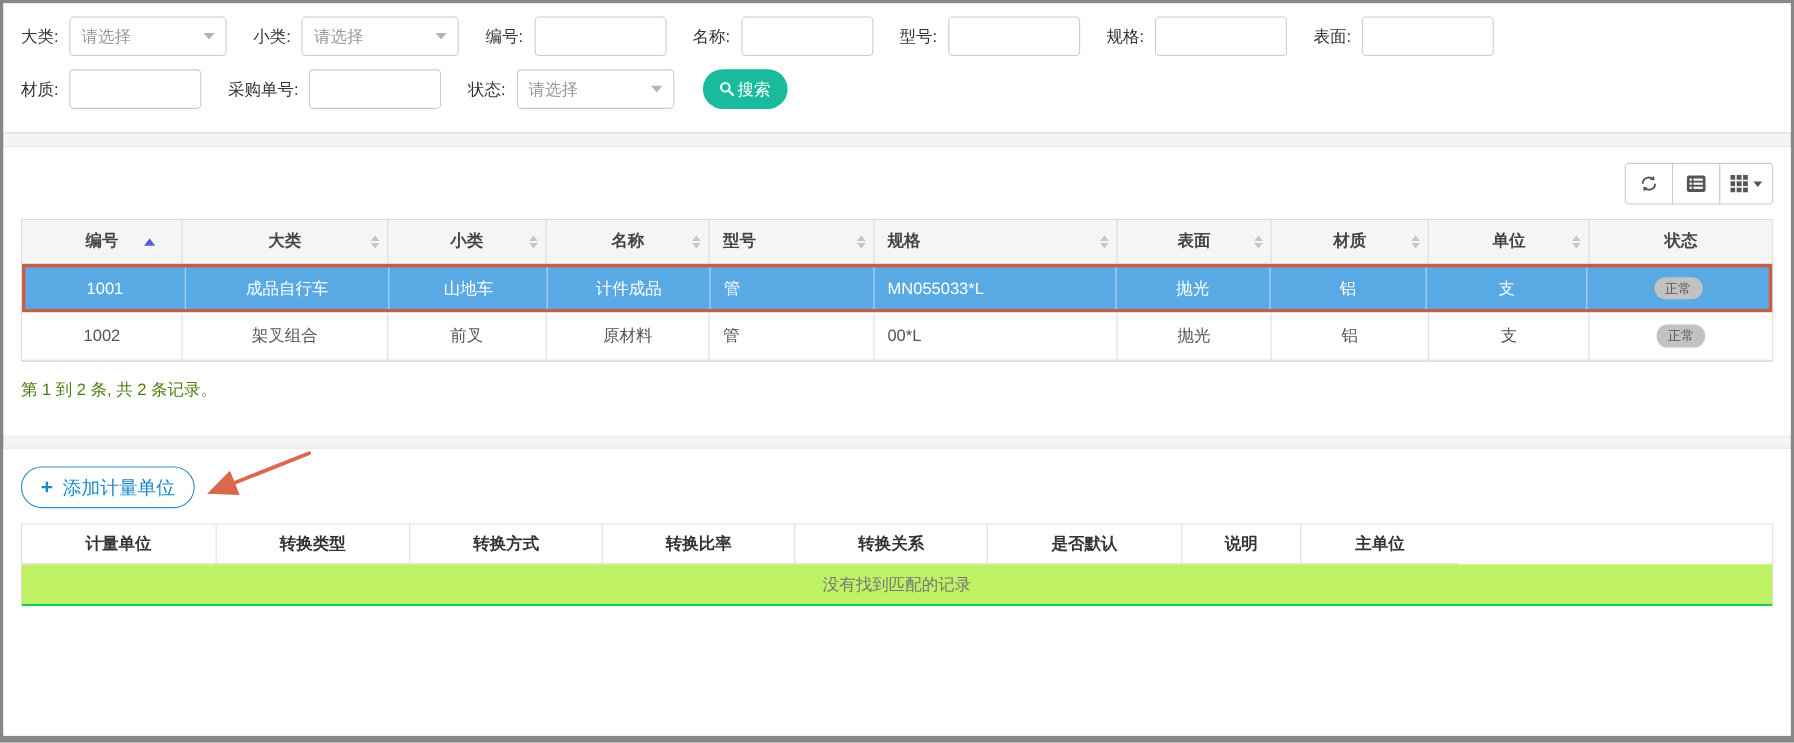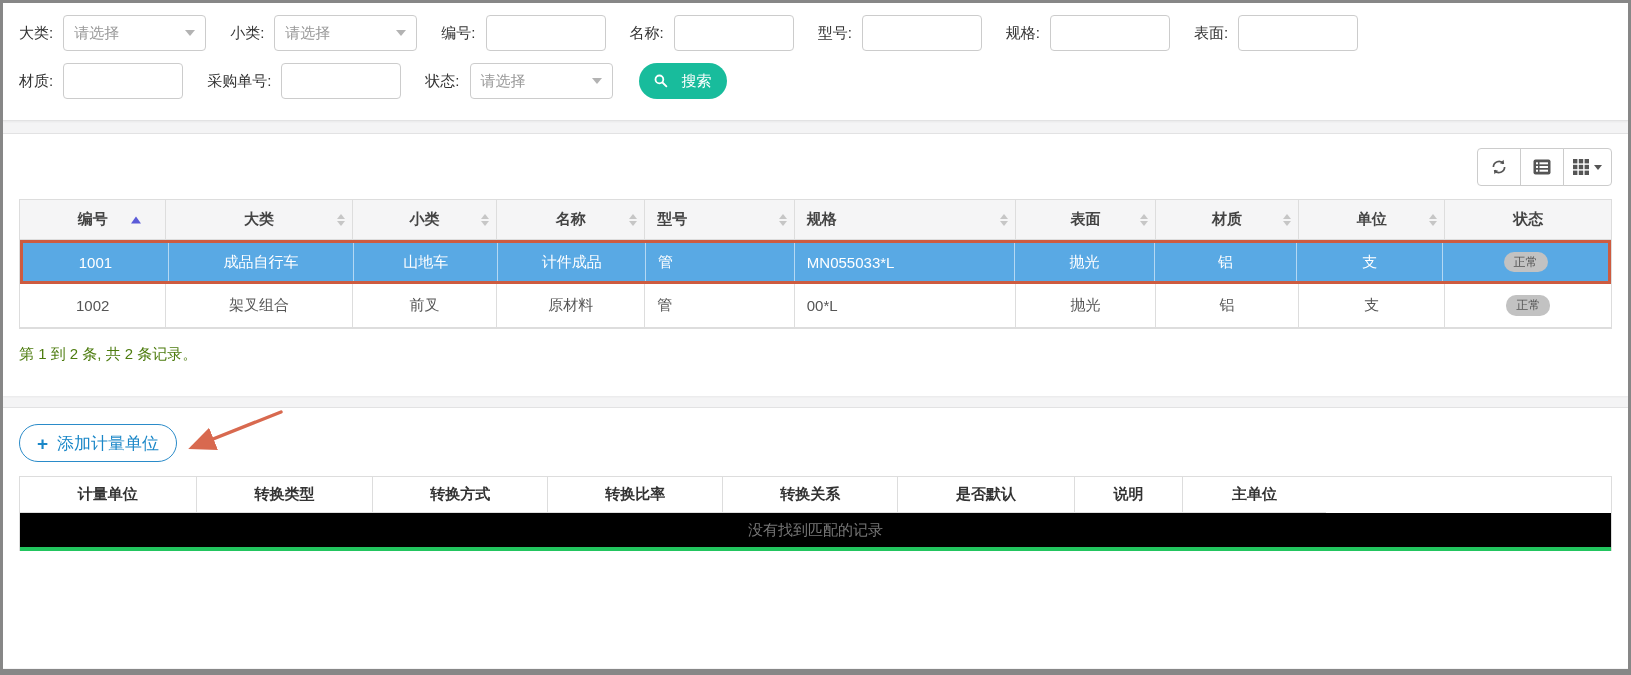--- a/index.html
+++ b/index.html
@@ -21,21 +21,21 @@
   .field { display:flex; align-items:center; margin-right:24px; }
   .f-label { font-size:15px; color:#333; margin-right:10px; white-space:nowrap; }
   .selectbox {
     width:143px; height:36px; background:#fff; border:1px solid #ccc; border-radius:4px;
     display:flex; align-items:center; justify-content:space-between; padding:0 10px;
     color:#999; font-size:15px; cursor:pointer;gap:44px;
   }
   .sel-caret { width:0; height:0; border-left:5px solid transparent; border-right:5px solid transparent; border-top:6px solid #b3b3b3; }
   .f-input { width:120px; height:36px; border:1px solid #ccc; border-radius:4px; padding:0 8px; font-size:15px; color:#333; outline:none; font-family:inherit; }
   #search-btn {
-    display:inline-flex; align-items:center; gap:14px; height:36px; padding:0 15px;
+    display:inline-flex; align-items:center; gap:3px; height:36px; padding:0 15px;
     border:none; border-radius:18px; background:var(--search-button-bg,#18bc9c);
     color:#fff; font-size:15px; font-family:inherit; cursor:pointer; margin-left:2px;
   }
 
   
   .gap1 { height:13px; border-bottom:1px solid #e2e2e3; }
   .gap2 { height:12px; border-bottom:1px solid #e2e2e3; }
 
   
   #table-card { height:262px; padding:0 16px; box-shadow:0 1px 2px rgba(0,0,0,.05); }
@@ -102,21 +102,21 @@
     border-right:1px solid #ddd; border-bottom:1px solid #ddd; height:100%;
     white-space:nowrap; overflow:hidden;
   }
   .ut-cell:last-child { border-right:none; }
   .ut-cell:nth-child(1){width:11.1%} .ut-cell:nth-child(2){width:11.1%}
   .ut-cell:nth-child(3){width:11.0%} .ut-cell:nth-child(4){width:11.0%}
   .ut-cell:nth-child(5){width:11.0%} .ut-cell:nth-child(6){width:11.1%}
   .ut-cell:nth-child(7){width:6.8%}  .ut-cell:nth-child(8){width:9.0%}
   .ut-cell:nth-child(9){width:17.9%}
   #ut-empty { height:38px; display:flex; align-items:center; justify-content:center;
-    font-size:15px; color:#777; border-bottom:4px solid #22c55e; background:#000000; }
+    font-size:15px; color:#777; border-bottom:2px solid #22c55e; background:#bef264; }
 
   
   #annot-arrow { position:absolute; left:168px; top:400px; pointer-events:none; }
   #annot-arrow line { stroke:var(--arrow-color,#d8694f); stroke-width:3.4; stroke-linecap:round; }
   .arrow-head { fill:var(--arrow-color,#d8694f); }
 </style>
 </head>
 <body>
 
 <div class="card" id="filter-card">

